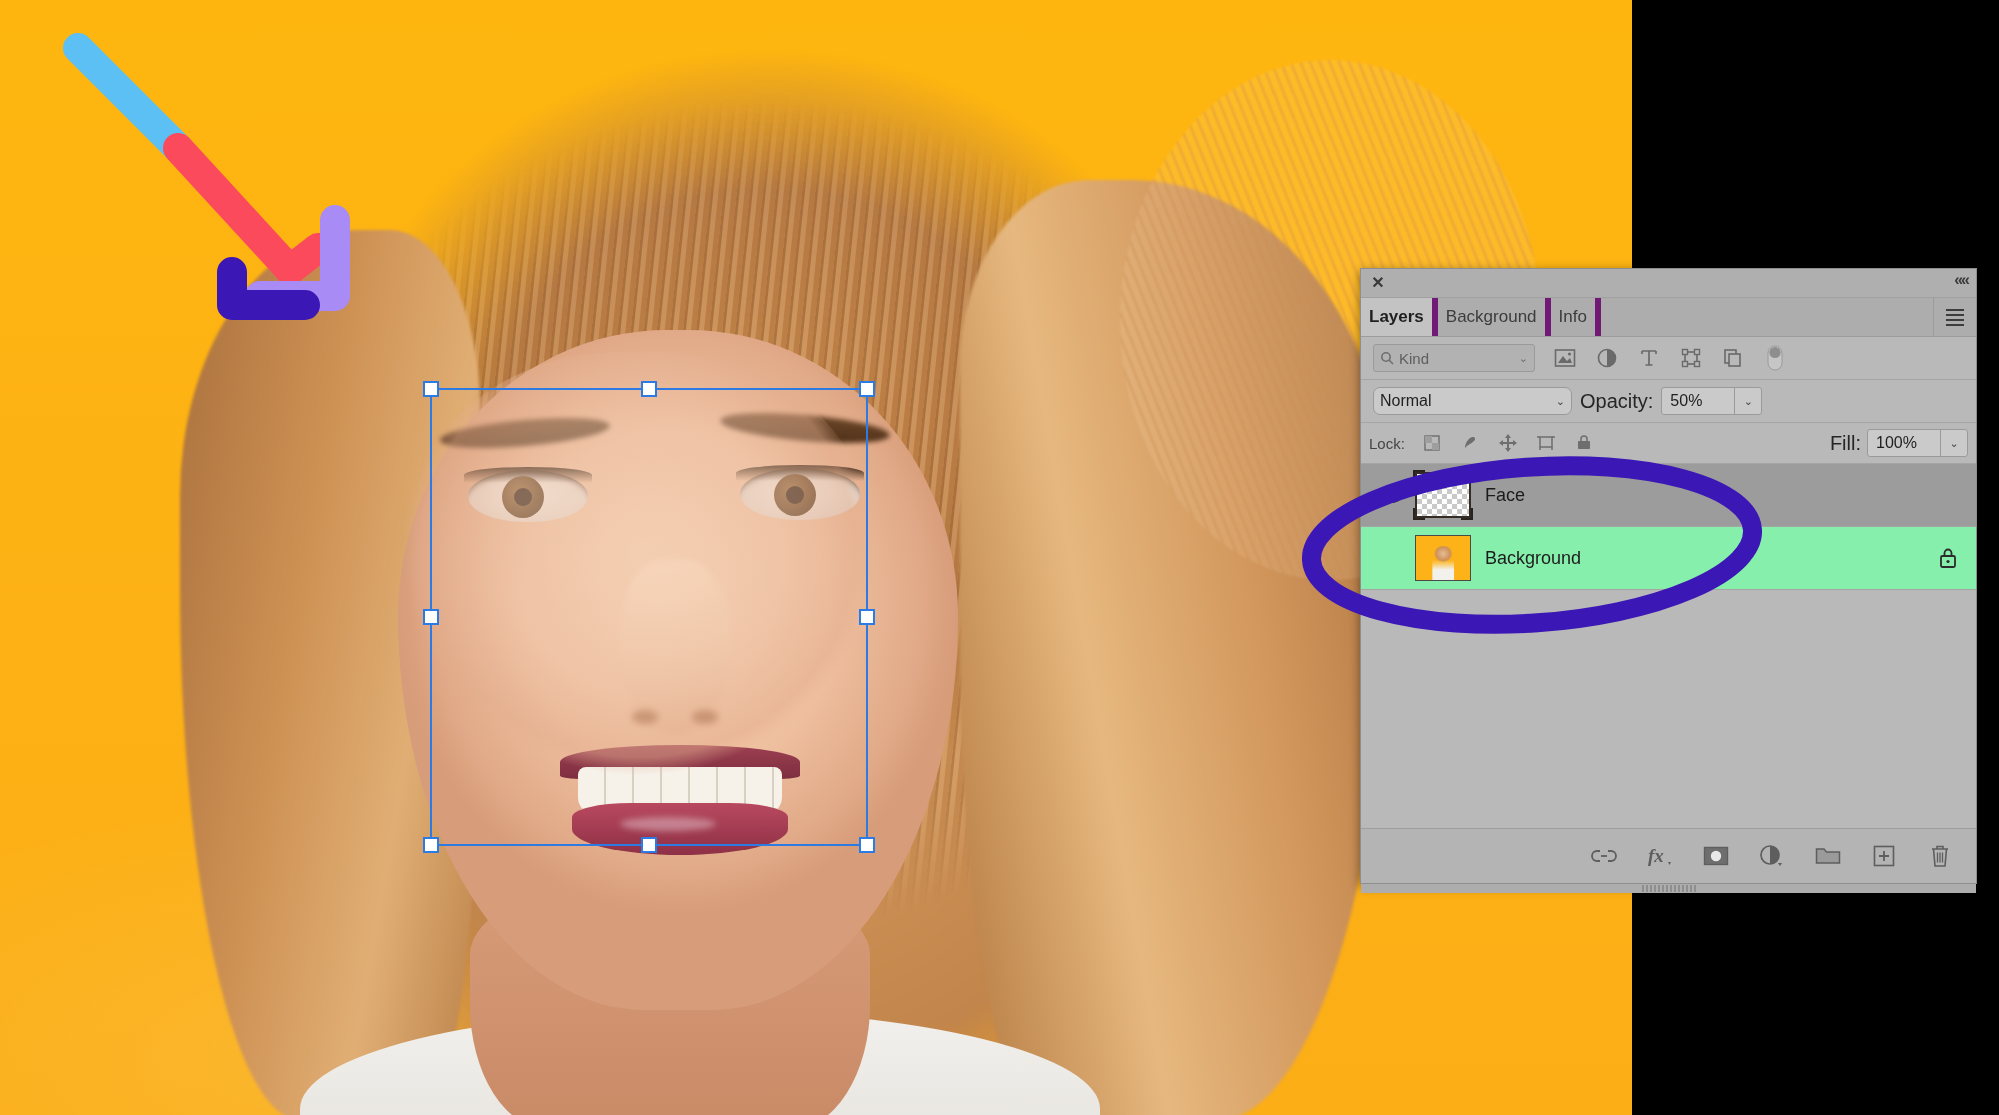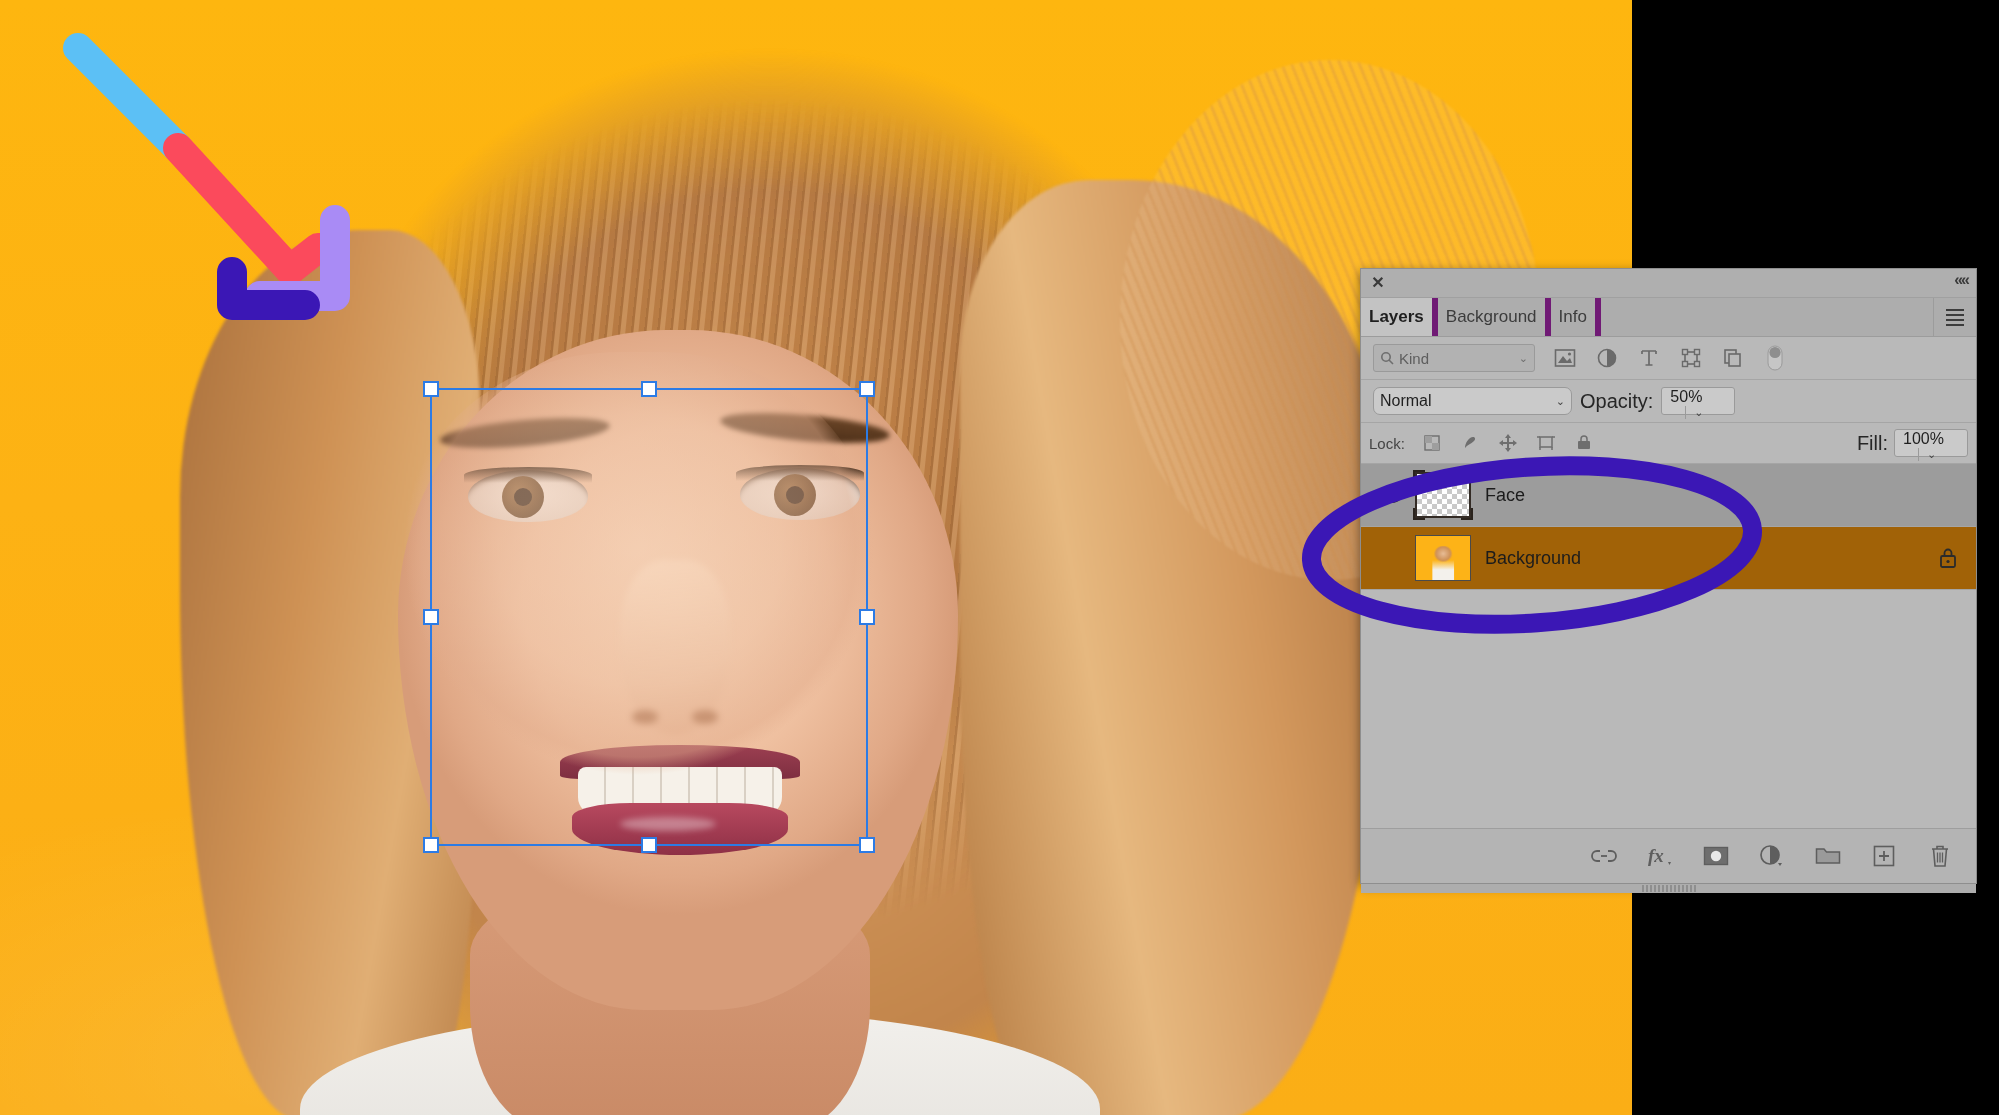--- a/index.html
+++ b/index.html
@@ -356,21 +356,20 @@
   .blend-select .blend-label { flex: 1; }
   .blend-select .caret { font-size: 11px; color: #444; }
   .field-label { font-size: 20px; color: #262626; }
   .num-field {
     display: flex; align-items: center;
     height: 26px;
     background: #CACACA;
     border: 1px solid #9A9A9A;
     border-radius: 3px;
     cursor: text;
-    flex-direction: column;
   }
   .num-field .num-val {
     min-width: 56px; padding: 0 8px;
     font-size: 16px; color: #1F1F1F;
   }
   .num-field .stepper {
     width: 26px; height: 100%;
     display: flex; align-items: center; justify-content: center;
     border-left: 1px solid #9A9A9A;
     font-size: 11px; color: #444;
@@ -379,21 +378,21 @@
 
   .lock-row {
     display: flex; align-items: center;
     height: 40px; padding: 0 8px; gap: 16px;
     border-bottom: 1px solid #A5A5A5;
   }
   .lock-label { font-size: 15px; color: #444; }
   .lock-icon { width: 22px; height: 22px; display: flex; align-items: center; justify-content: center; color: #6E6E6E; cursor: pointer; }
   .fill-group { margin-left: auto; display: flex; align-items: center; gap: 6px; }
 
-  .layer-list { background: #a16207; }
+  .layer-list { background: #86efac; }
   .layer-row {
     display: flex; align-items: center;
     height: 62px;
     border-bottom: 1px solid #A5A5A5;
     padding-left: 8px;
     cursor: pointer;
   }
   .layer-row.selected { background: #9C9C9C; }
   .eye-cell { width: 46px; display: flex; align-items: center; justify-content: center; cursor: pointer; }
   .thumb {

